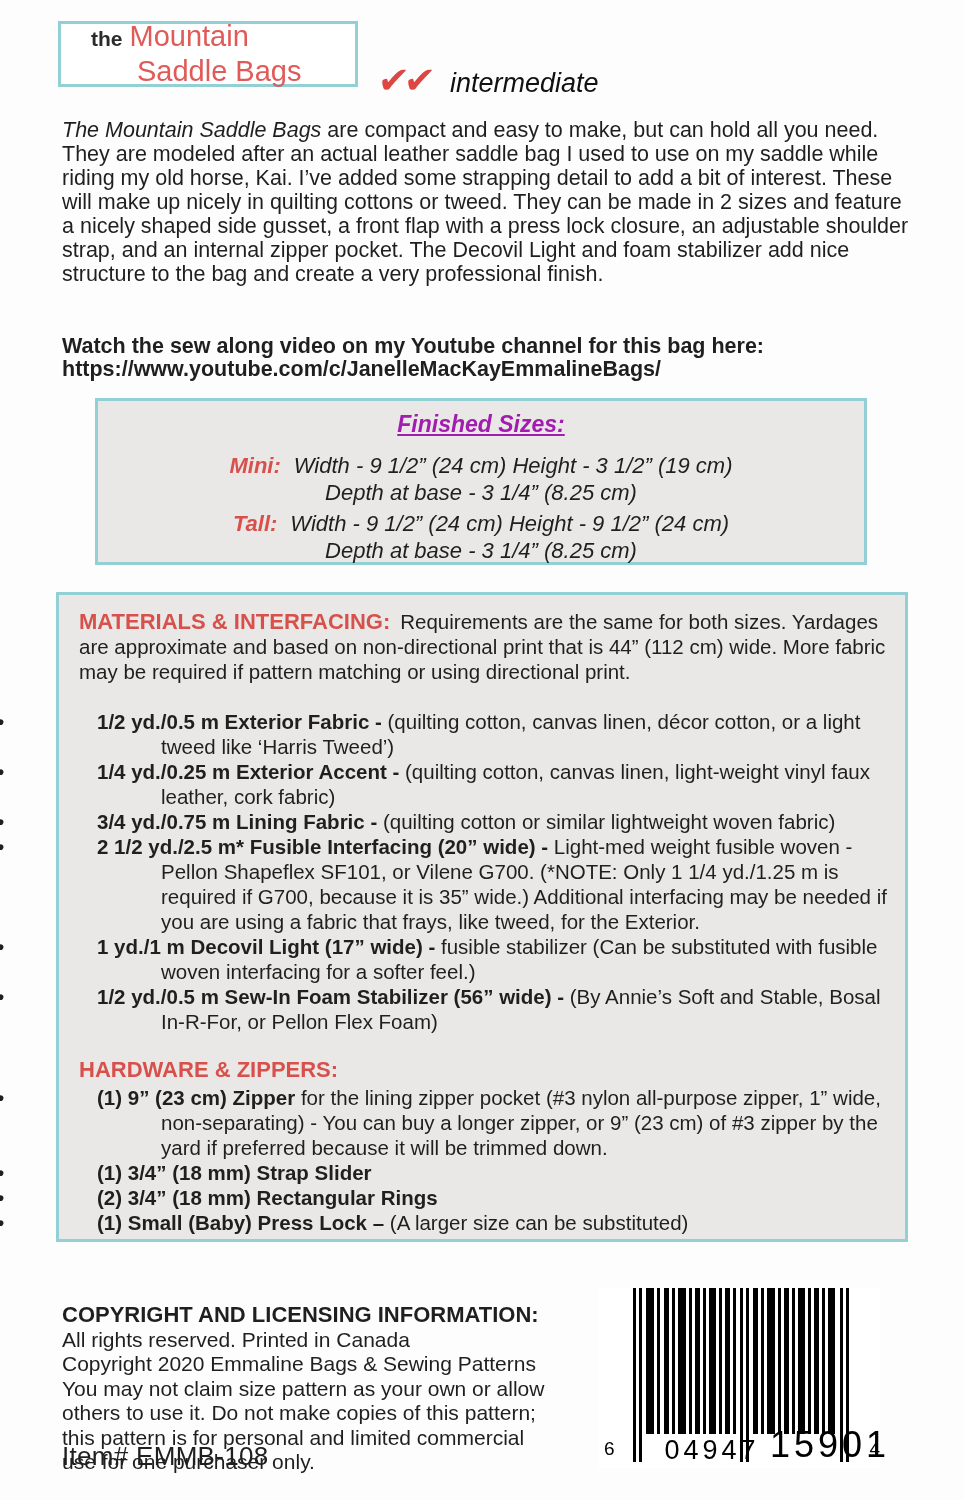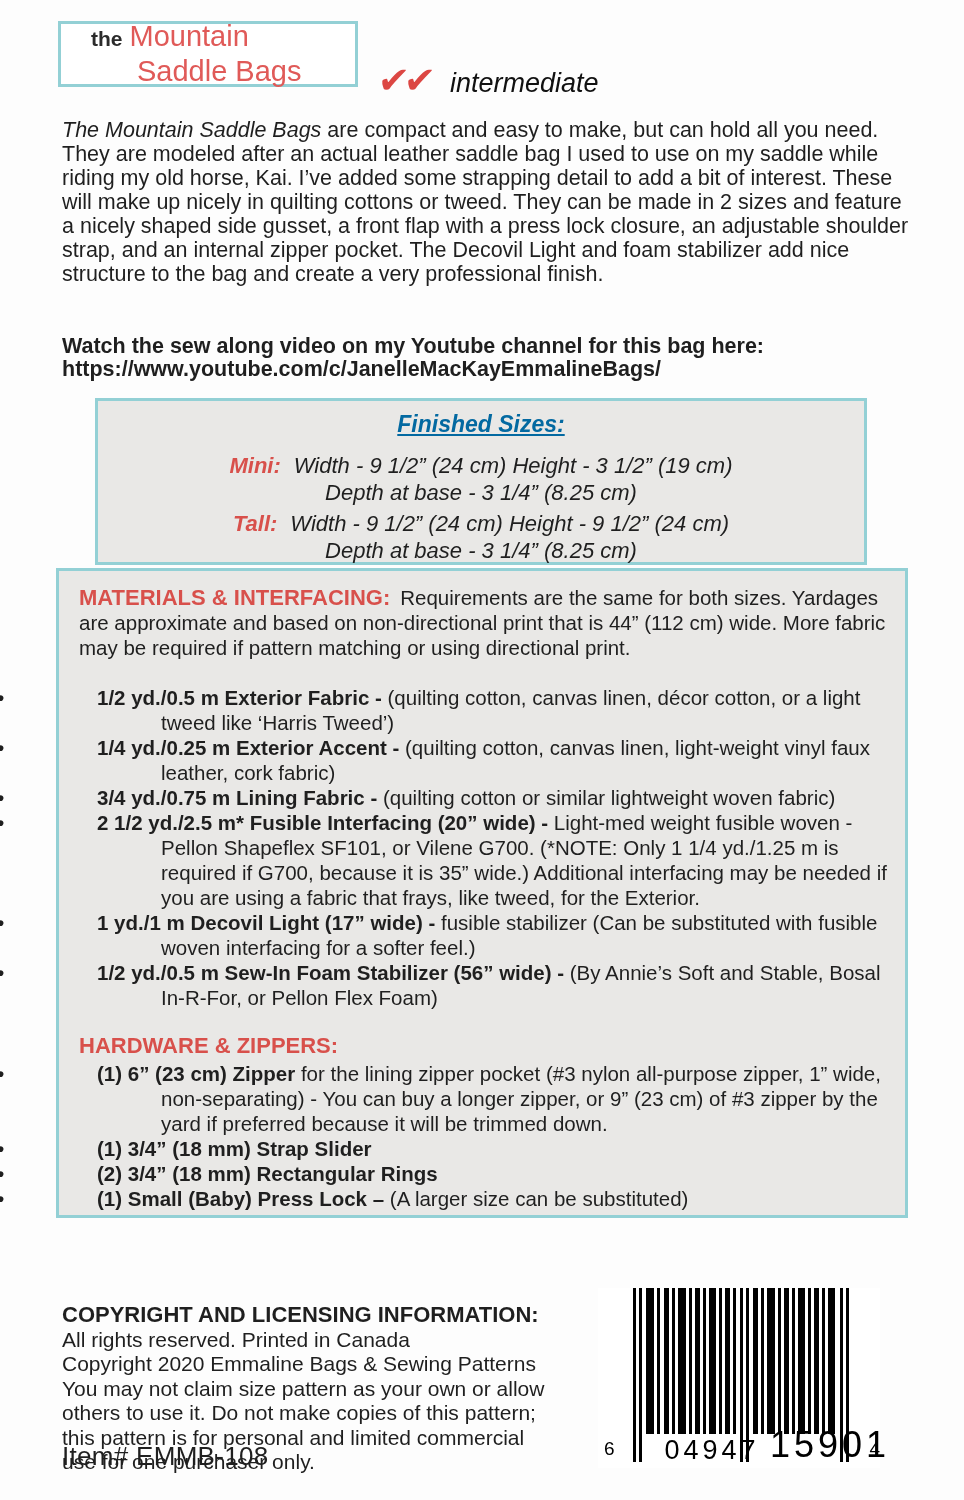--- a/index.html
+++ b/index.html
@@ -33,30 +33,30 @@
            font-size:21.5px; font-weight:bold; line-height:23px; }
 
   
   .sizes-box {
     position:absolute; left:95px; top:398px; width:772px; height:167px;
     border:3px solid #93d0d5; background:#e9e8e6; box-sizing:border-box;
     text-align:center; font-style:italic; font-size:22px; line-height:27px;
   }
   .sizes-title {
     display:inline-block; margin-top:10px; margin-bottom:14px;
-    color:#0369a1; font-weight:bold; font-size:23px;
+    color:#a21caf; font-weight:bold; font-size:23px;
     text-decoration:underline;
   }
   .size-row { white-space:nowrap; }
   .size-label { color:#d8504b; font-weight:bold; margin-right:13px; }
   .size-row.tall { margin-top:4px; }
 
   
   .materials-box {
-    position:absolute; left:56px; top:568px; width:852px; height:650px;
+    position:absolute; left:56px; top:592px; width:852px; height:650px;
     border:3px solid #93d0d5; background:#e9e8e6; box-sizing:border-box;
     padding:14px 10px 0 20px; font-size:20.5px; line-height:25px;
   }
   .red-heading { color:#d8504b; font-weight:bold; font-size:22px; }
   .mat-intro { margin:0 0 25px 0; }
   .mat-intro .red-heading { margin-right:10px; }
   .mat-list { list-style:none; margin:0; padding:0; }
   .mat-list li { padding-left:82px; text-indent:-82px; margin:0; }
   .mat-list li::before { content:"•"; display:inline-block; width:18px; font-weight:bold; }
   .b { font-weight:bold; }
@@ -121,21 +121,21 @@
       <li><span class="b">1/4 yd./0.25 m Exterior Accent -</span><span> (quilting cotton, canvas linen, light-weight vinyl faux leather, cork fabric)</span></li>
       <li><span class="b">3/4 yd./0.75 m Lining Fabric -</span><span> (quilting cotton or similar lightweight woven fabric)</span></li>
       <li><span class="b">2 1/2 yd./2.5 m* Fusible Interfacing (20” wide) -</span><span> Light-med weight fusible woven - Pellon Shapeflex SF101, or Vilene G700. (*NOTE: Only 1 1/4 yd./1.25 m is required if G700, because it is 35” wide.) Additional interfacing may be needed if you are using a fabric that frays, like tweed, for the Exterior.</span></li>
       <li><span class="b">1 yd./1 m Decovil Light (17” wide) -</span><span> fusible stabilizer (Can be substituted with fusible woven interfacing for a softer feel.)</span></li>
       <li><span class="b">1/2 yd./0.5 m Sew-In Foam Stabilizer (56” wide) -</span><span> (By Annie’s Soft and Stable, Bosal In-R-For, or Pellon Flex Foam)</span></li>
     </ul>
 
     <span class="red-heading hw-heading">HARDWARE &amp; ZIPPERS:</span>
 
     <ul class="mat-list">
-      <li><span class="b">(1) 6” (23 cm) Zipper</span><span> for the lining zipper pocket (#3 nylon all-purpose zipper, 1” wide, non-separating) - You can buy a longer zipper, or 9” (23 cm) of #3 zipper by the yard if preferred because it will be trimmed down.</span></li>
+      <li><span class="b">(1) 9” (23 cm) Zipper</span><span> for the lining zipper pocket (#3 nylon all-purpose zipper, 1” wide, non-separating) - You can buy a longer zipper, or 9” (23 cm) of #3 zipper by the yard if preferred because it will be trimmed down.</span></li>
       <li><span class="b">(1) 3/4” (18 mm) Strap Slider</span><span></span></li>
       <li><span class="b">(2) 3/4” (18 mm) Rectangular Rings</span><span></span></li>
       <li><span class="b">(1) Small (Baby) Press Lock –</span><span> (A larger size can be substituted)</span></li>
     </ul>
   </div>
 
   <div class="copyright">
     <div class="copy-heading">COPYRIGHT AND LICENSING INFORMATION:</div>
     <div>All rights reserved. Printed in Canada</div>
     <div>Copyright 2020 Emmaline Bags &amp; Sewing Patterns</div>

